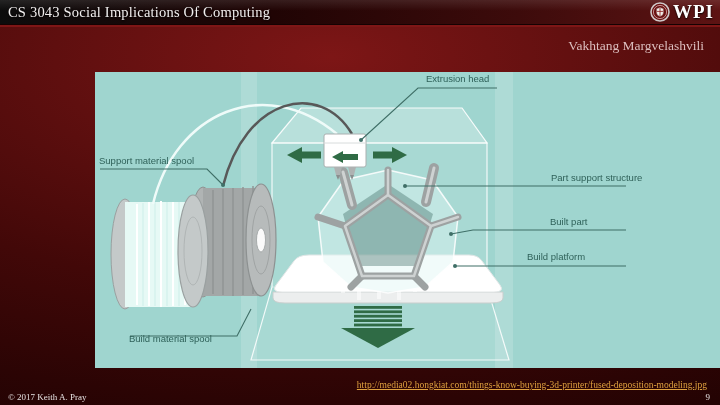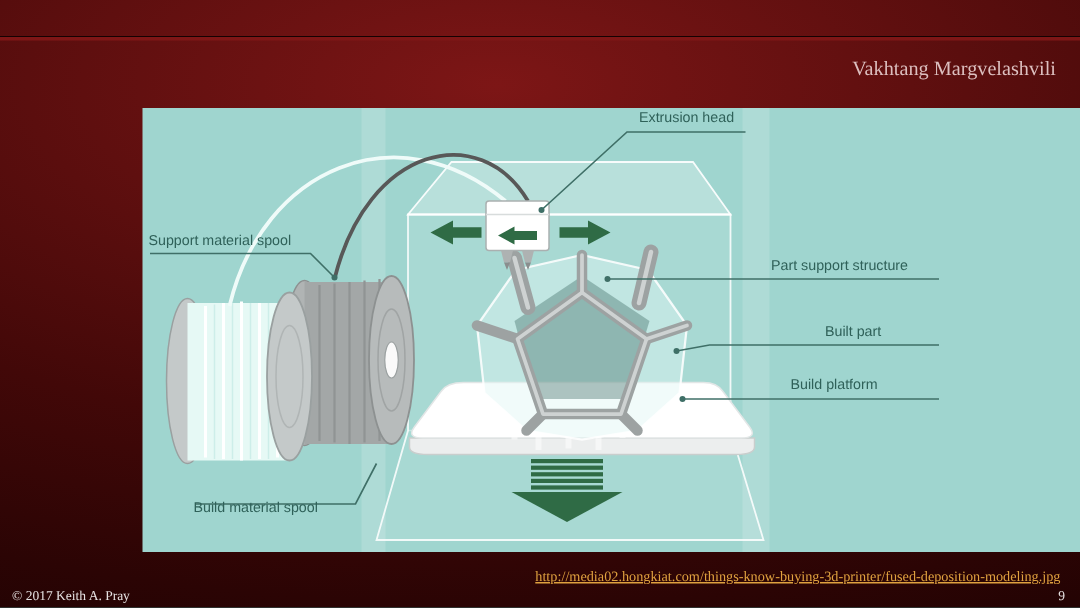--- a/index.html
+++ b/index.html
@@ -27,35 +27,48 @@
   
   .slide-title { position:absolute; top:33px; left:60px; color:#fbf8f8; font-size:23px; letter-spacing:0.5px; text-shadow:0 1px 3px rgba(0,0,0,0.6); white-space:nowrap; }
   .presenter   { position:absolute; top:38px; right:16px; color:#dcbfbf; font-size:13.5px; white-space:nowrap; }
 
   
   .figure { position:absolute; left:95px; top:72px; width:640px; height:296px; background:#9fd5cf;text-align:right; }
   .figure svg { position:absolute; left:0; top:0; }
   .fig-label { position:absolute; font-family:"Liberation Sans",sans-serif; font-size:9.5px; line-height:11px; color:#2f6159; white-space:nowrap; }
   .lbl-extrusion  { left:331px; top:1px; }
   .lbl-supspool   { left:4px;   top:83px; }
-  .lbl-partsup    { left:419px; top:100px; }
+  .lbl-partsup    { left:456px; top:100px; }
   .lbl-builtpart  { left:455px; top:144px; }
   .lbl-platform   { left:432px; top:179px; }
   .lbl-buildspool { left:34px;  top:261px; }
 
   
   .source-link { position:absolute; right:13px; bottom:15px; font-size:9.5px; color:#dfa13f; text-decoration:underline; cursor:pointer;padding-left:32px; }
   .copyright   { position:absolute; left:8px;  bottom:3px; font-size:9px; color:#e6e2e2; }
   .page-number { position:absolute; right:10px; bottom:3px; font-size:9px; color:#e6e2e2; }
 </style>
 </head>
 <body>
 
 <div class="slide">
 
+  <div class="topbar">
+    <div class="course-title">CS 3043 Social Implications Of Computing</div>
+    <div class="logo">
+      <svg width="20" height="20" viewBox="0 0 20 20">
+        <circle cx="10" cy="10" r="9" fill="#6b1212" stroke="#cfc9c9" stroke-width="1.6"></circle>
+        <circle cx="10" cy="10" r="6.6" fill="none" stroke="#d8b0b0" stroke-width="0.8"></circle>
+        <path d="M10,5.6 L13.4,6.7 V10.6 Q13.4,13.4 10,14.6 Q6.6,13.4 6.6,10.6 V6.7 Z" fill="#f2eeea" stroke="#8a6a6a" stroke-width="0.4"></path>
+        <line x1="10" y1="6" x2="10" y2="14.2" stroke="#8a1515" stroke-width="0.8"></line>
+        <line x1="7" y1="9.4" x2="13" y2="9.4" stroke="#8a1515" stroke-width="0.8"></line>
+      </svg>
+      <span class="logo-text">WPI</span>
+    </div>
+  </div>
   <div class="topbar-rule"></div>
 
   <div class="presenter">Vakhtang Margvelashvili</div>
 
   <div class="figure">
     <svg width="532" height="296" viewBox="0 0 532 296">
 
       <g>
         <rect x="146" y="0" width="16" height="296" fill="rgba(255,255,255,0.16)"></rect>
         <rect x="400" y="0" width="18" height="296" fill="rgba(255,255,255,0.16)"></rect>

